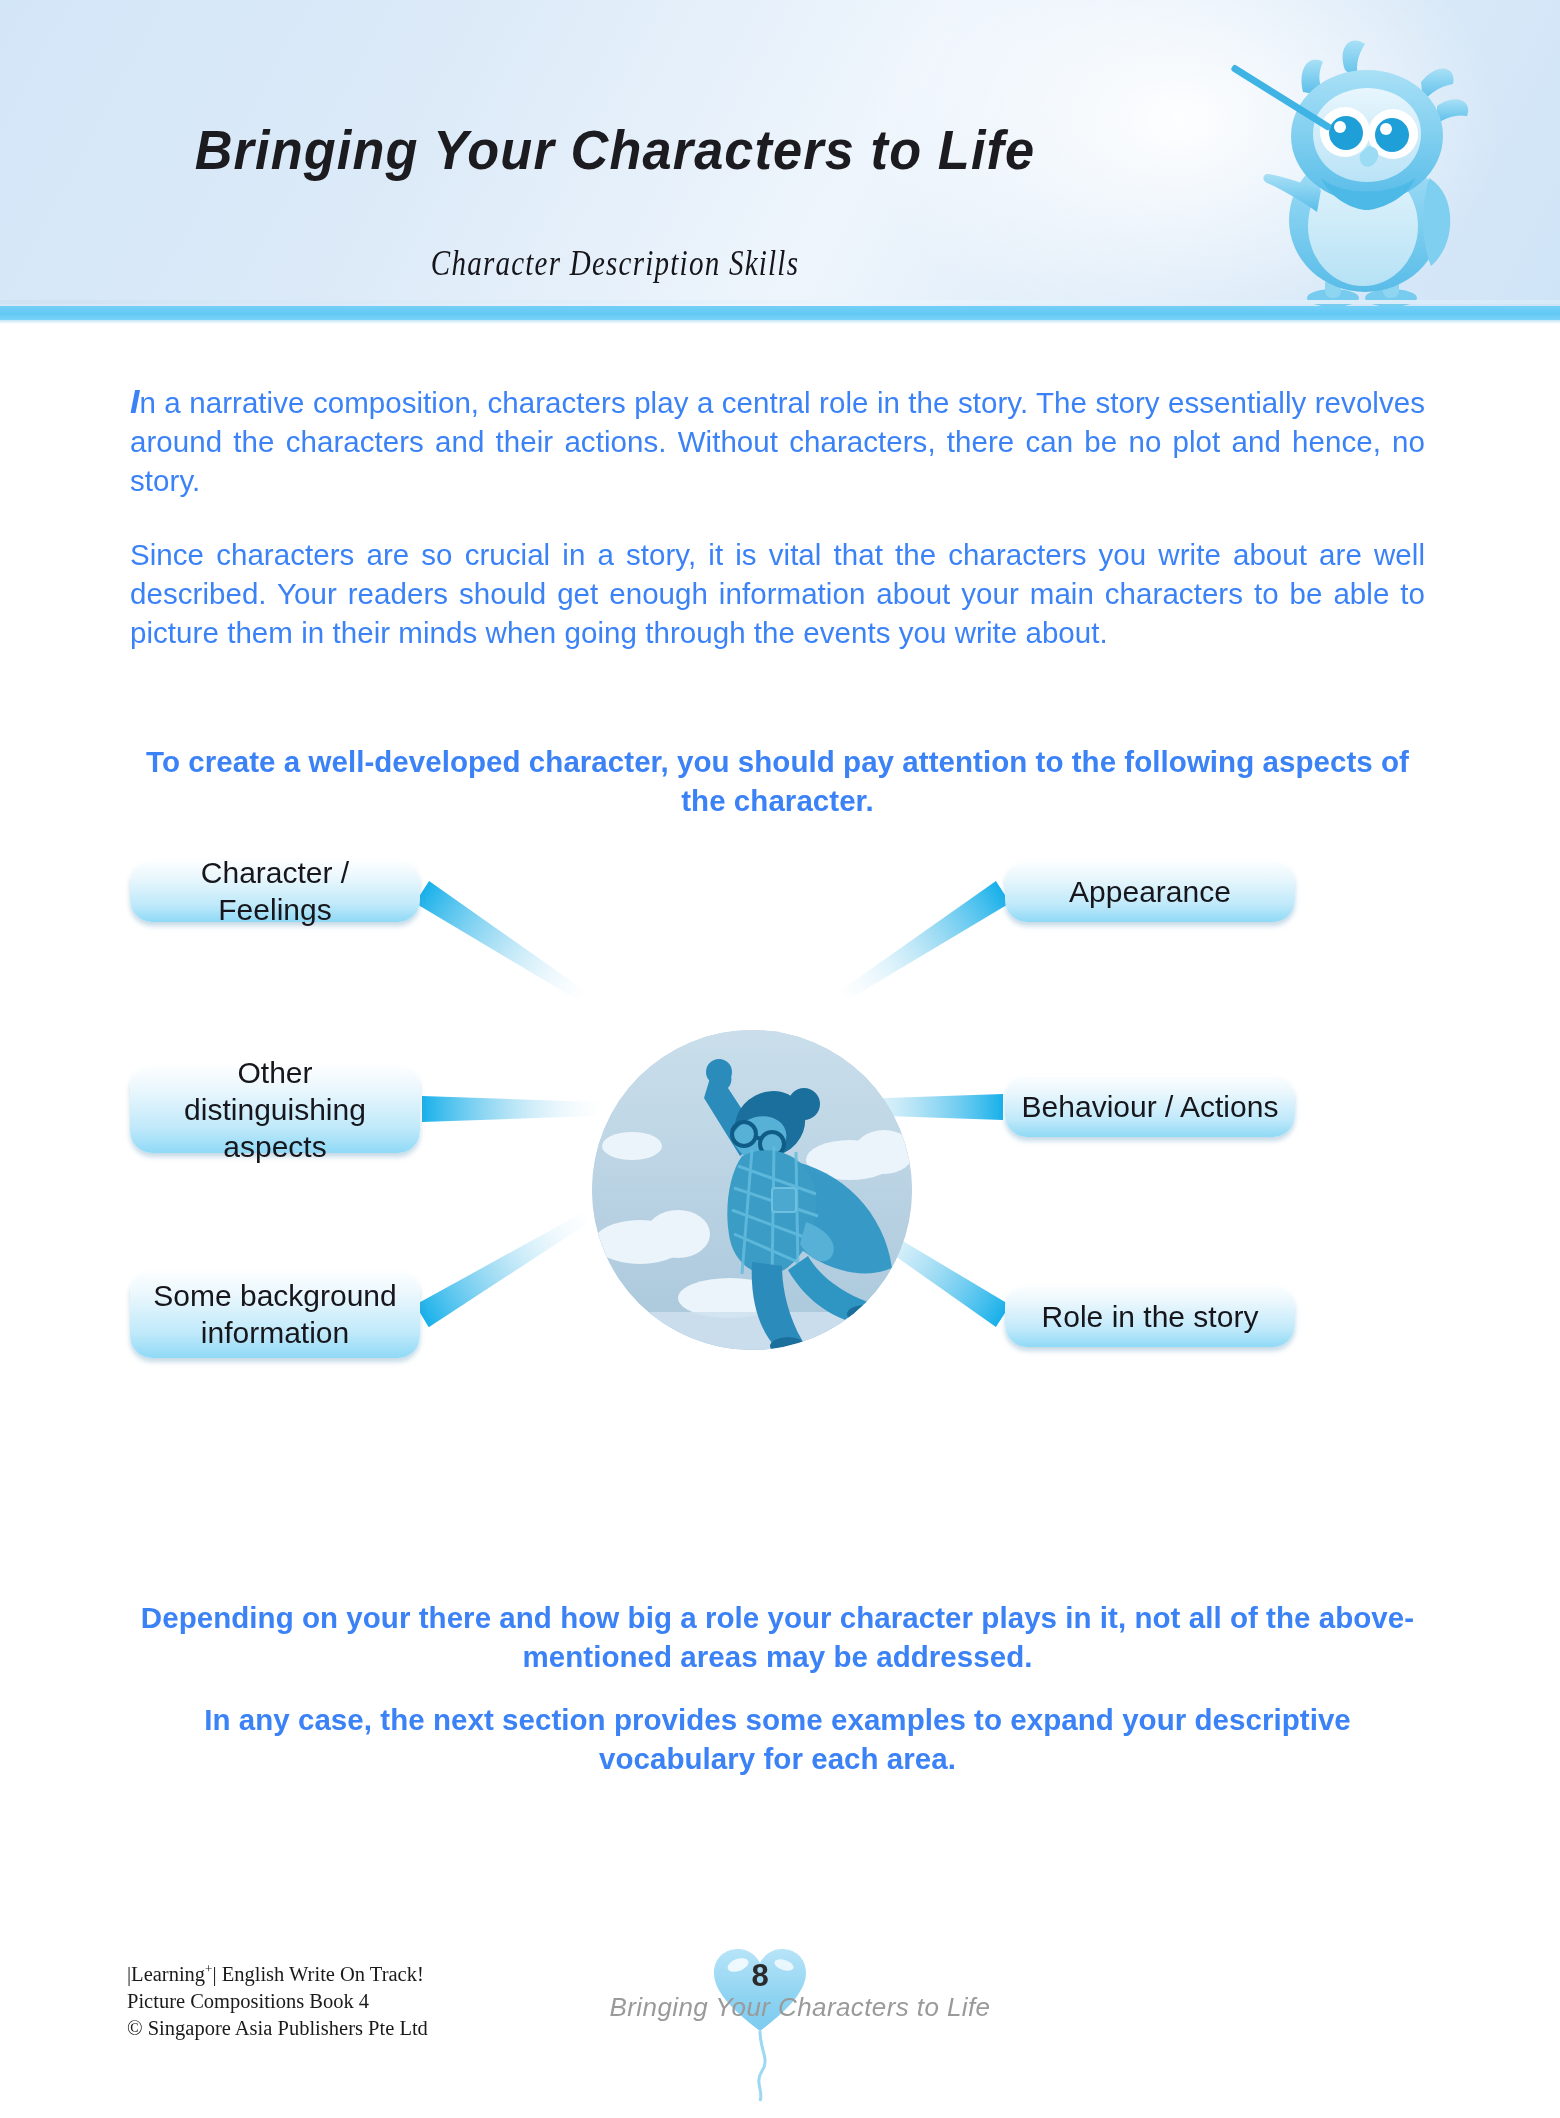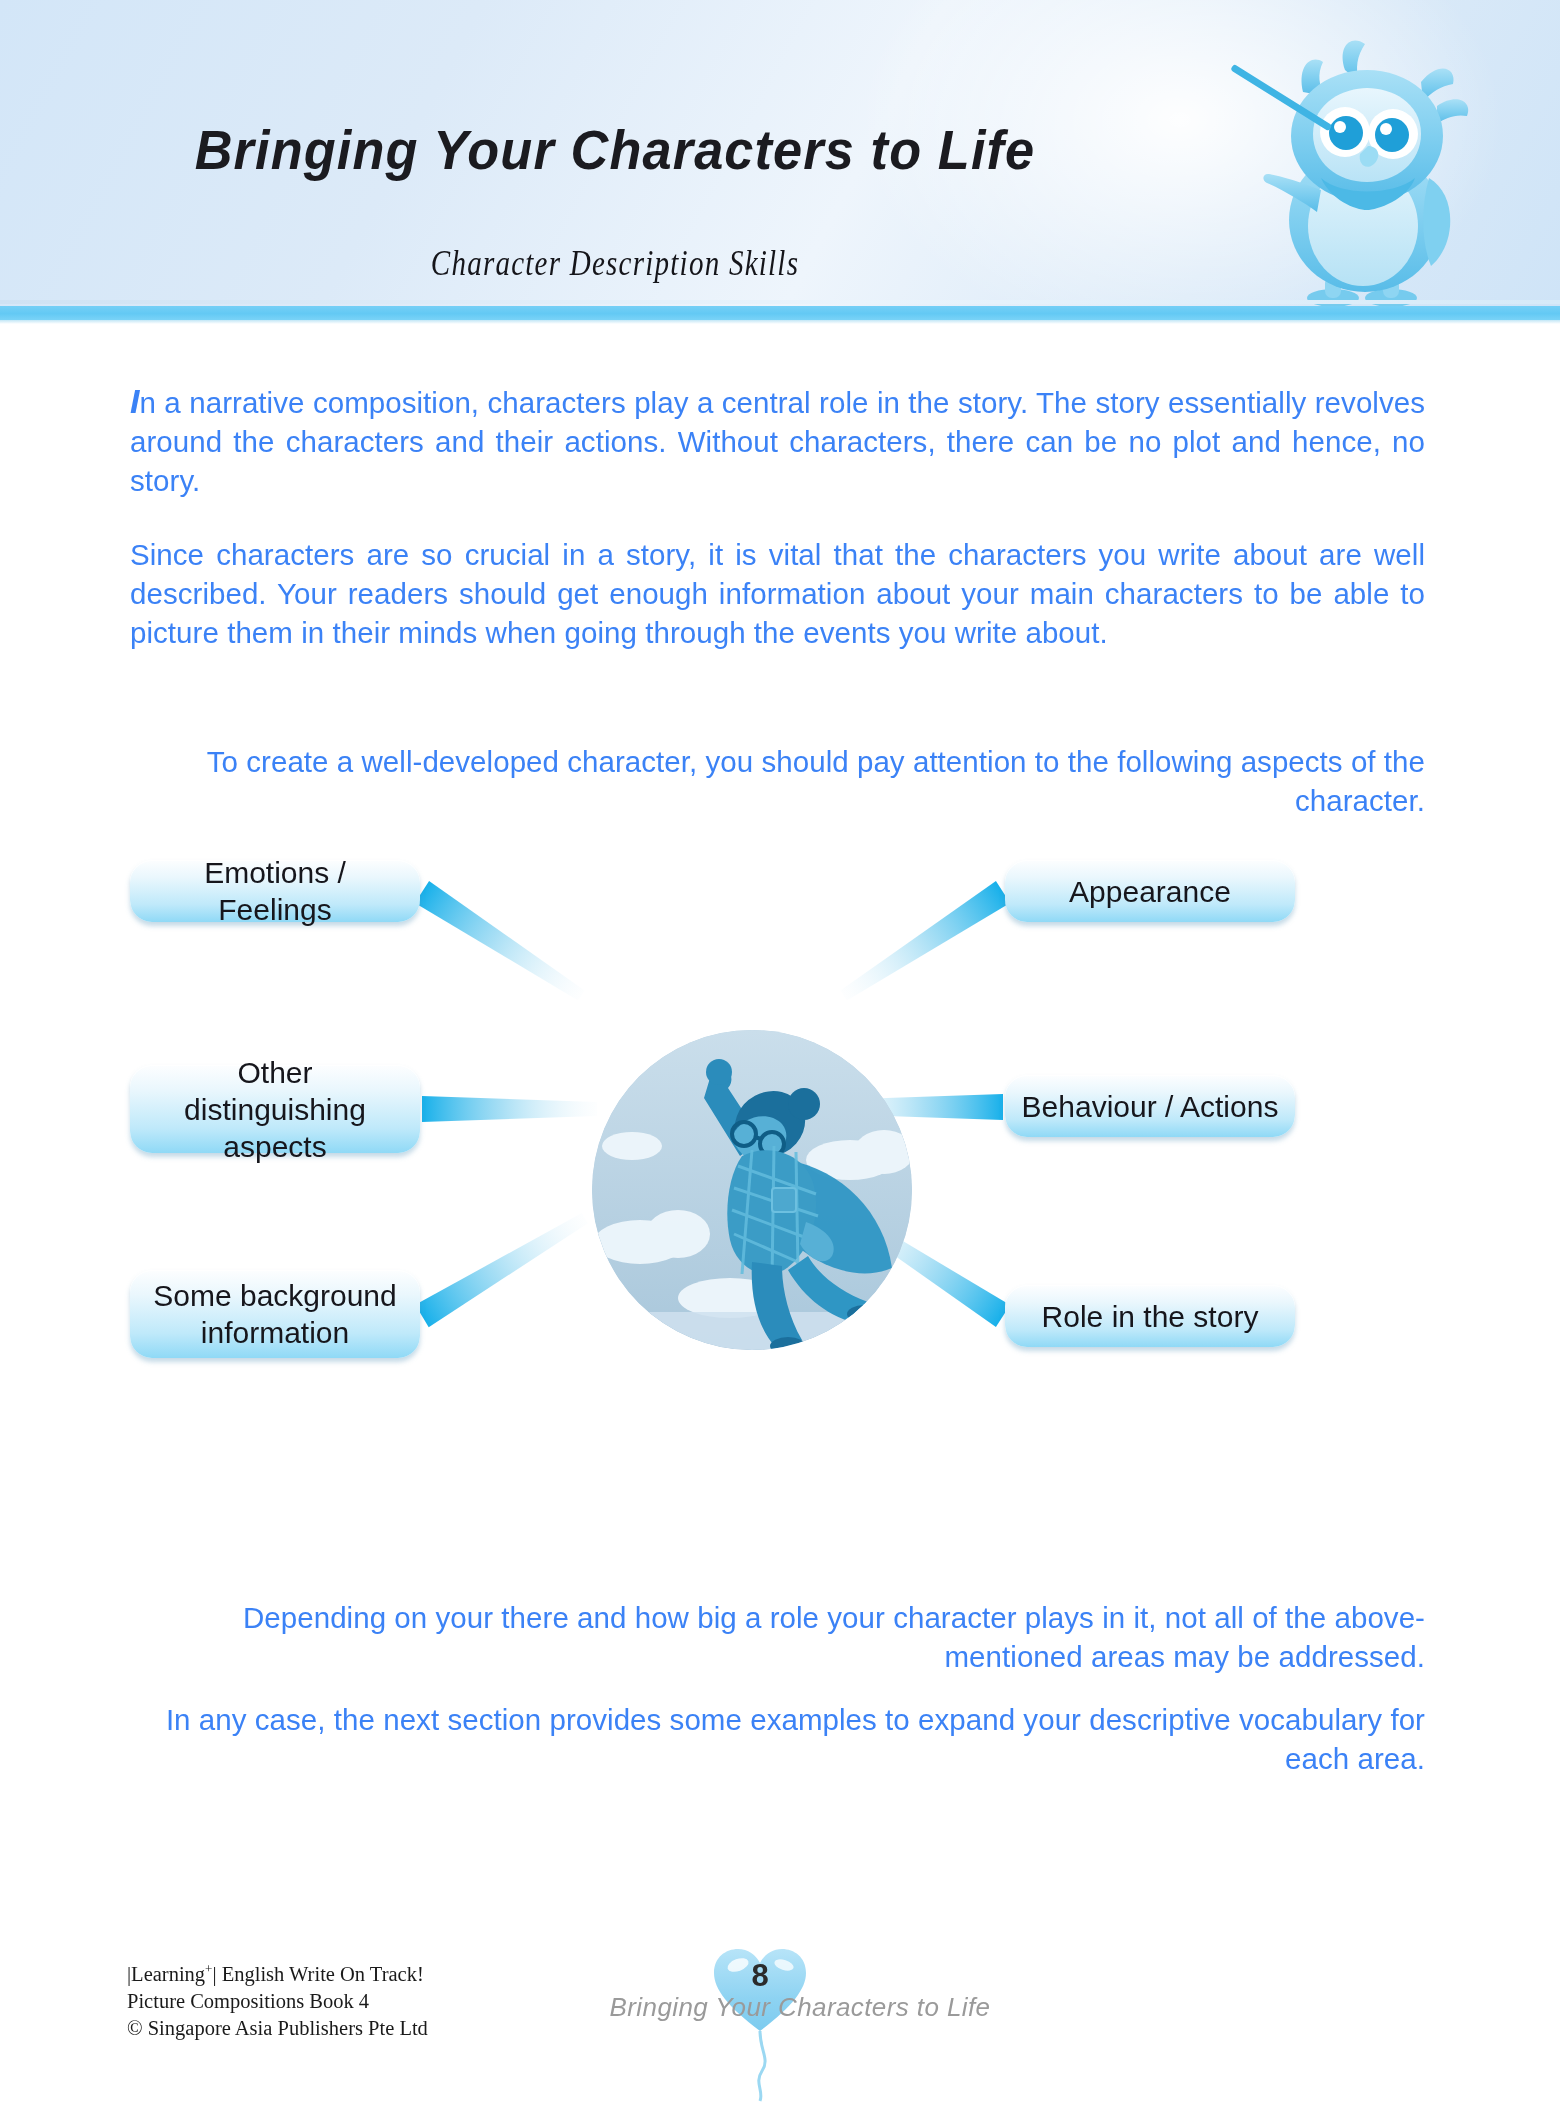--- a/index.html
+++ b/index.html
@@ -97,21 +97,21 @@
     line-height: 39px;
     color: #3b82f6;
     text-align: justify;
     letter-spacing: 0.05px;
   }
   .para.p1 { left: 130px; top: 382px; width: 1295px; }
   .para.p2 { left: 130px; top: 535px; width: 1295px; }
   .para.p3 { left: 130px; top: 742px; width: 1295px; }
   .para.p4 { left: 130px; top: 1598px; width: 1295px; }
   .para.p5 { left: 130px; top: 1700px; width: 1295px; }
-  .para.last-left { text-align: right; }
+  .para.last-left { text-align: center; font-weight: bold; }
 
   .dropcap {
     font-weight: bold;
     font-style: italic;
     font-size: 34px;
   }
 
   
   .diagram {
     position: absolute;
@@ -380,21 +380,21 @@
             <path d="M196 240 C212 268 238 288 268 294 L276 272 C248 262 226 244 216 226 Z" fill="#2f96c4"></path>
 
             <ellipse cx="196" cy="316" rx="18" ry="9" fill="#1b6f9c"></ellipse>
             <ellipse cx="272" cy="284" rx="17" ry="9" fill="#1b6f9c"></ellipse>
           </g>
         </g>
       </svg>
     </div>
 
     <div class="node n-emotions">
-        <span>Emotions / Feelings</span>
+        <span>Character / Feelings</span>
       </div>
     <div class="node n-other">
         <span>Other distinguishing aspects</span>
       </div>
     <div class="node n-appearance">
         <span>Appearance</span>
       </div>
     <div class="node n-background">
         <span>Some background information</span>
       </div>

